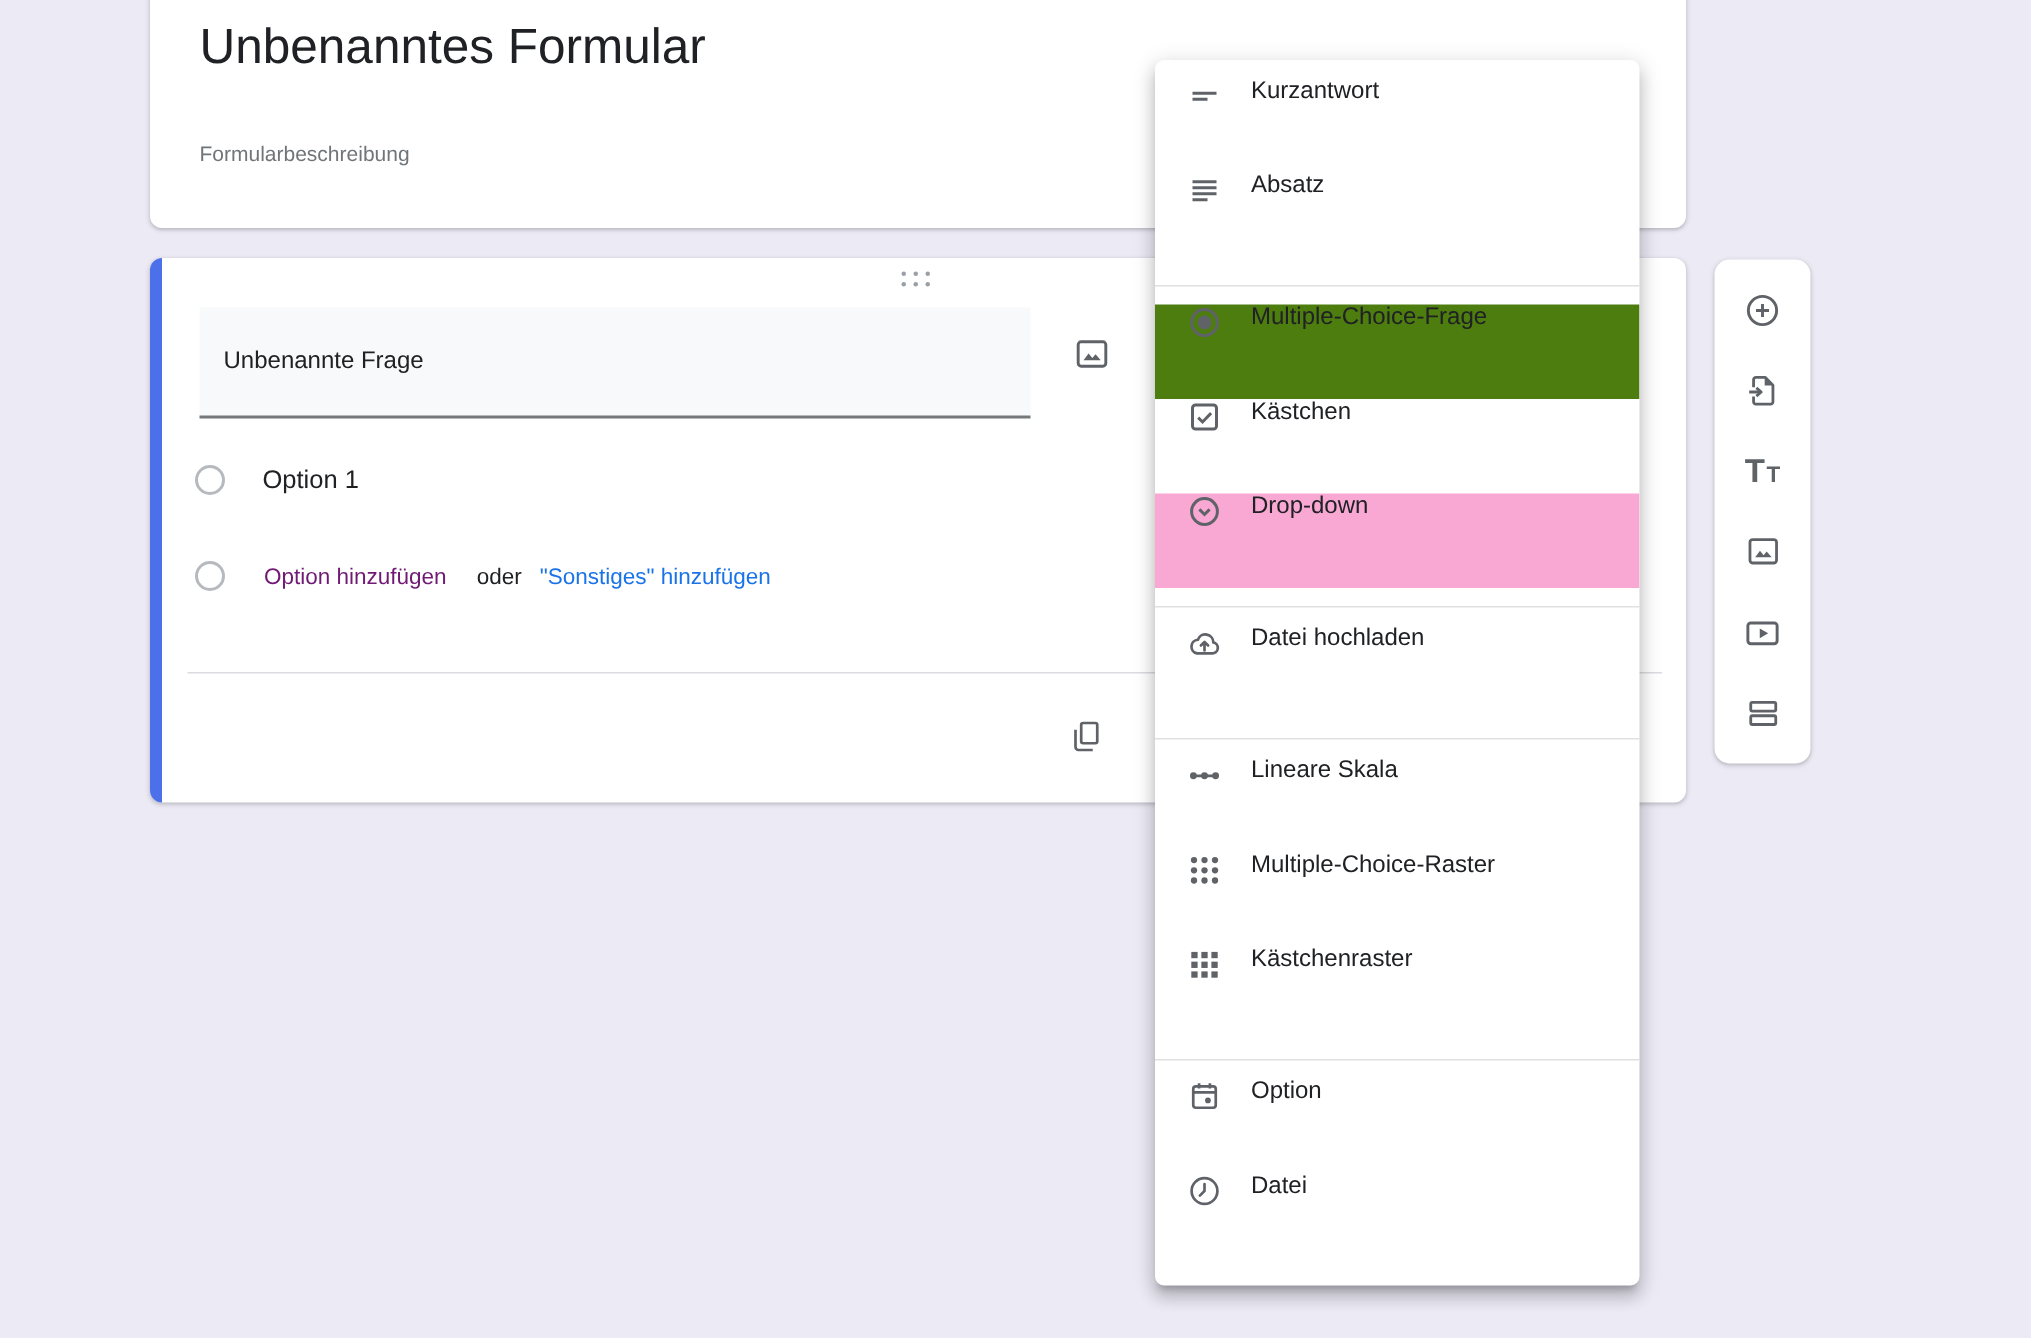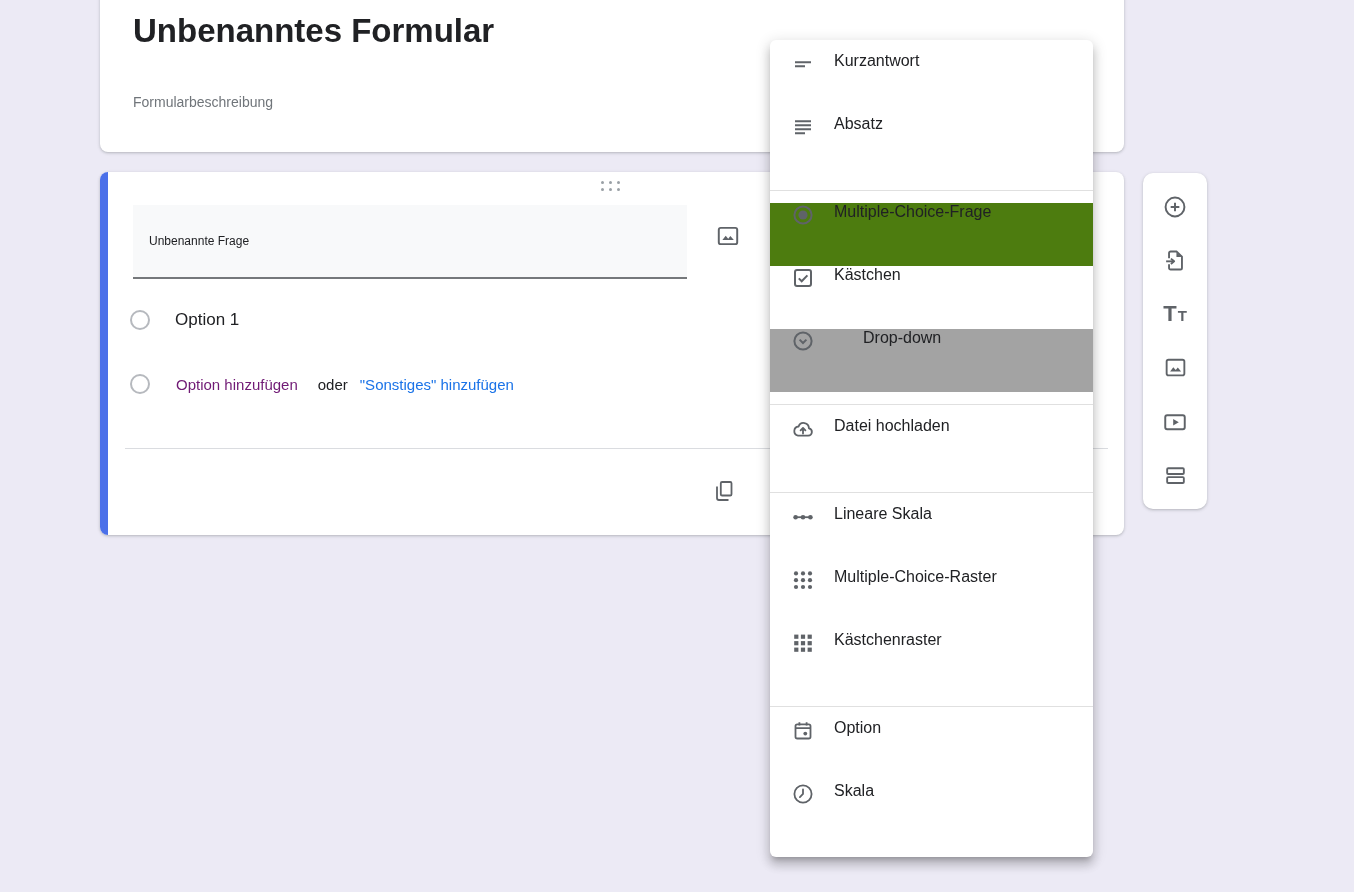--- a/index.html
+++ b/index.html
@@ -15,21 +15,21 @@
     position: absolute;
     background: #ffffff;
     border-radius: 8px;
     box-shadow: 0 1px 2px rgba(60,64,67,.18), 0 1px 3px 1px rgba(60,64,67,.1);
   }
 
   
   .header-card { left: 100px; top: -10px; width: 1024px; height: 162px; z-index: 1; }
   .form-title {
     position: absolute; left: 33px; top: 22px;
-    font-size: 33px; color: #202124; font-weight: 700; letter-spacing: 0;
+    font-size: 33px; color: #202124; font-weight: 400; letter-spacing: 0;
   }
   .form-desc {
     position: absolute; left: 33px; top: 104px;
     font-size: 14px; color: #70757a;
   }
 
   
   .question-card { left: 100px; top: 172px; width: 1024px; height: 363px; z-index: 1; }
   .accent-bar {
     position: absolute; left: 0; top: 0; bottom: 0; width: 8px;
@@ -39,21 +39,21 @@
     position: absolute; left: 501px; top: 9px;
     display: grid; grid-template-columns: repeat(3, 3px); grid-gap: 4px 5px;
     cursor: move;
   }
   .drag-handle i { width: 3px; height: 3px; border-radius: 50%; background: #9aa0a6; }
 
   .question-input {
     position: absolute; left: 33px; top: 33px; width: 554px; height: 74px;
     background: #f8f9fa; border-bottom: 2px solid #75787b;
     display: flex; align-items: center; padding-left: 16px;
-    font-size: 12px; color: #202124; cursor: text;
+    font-size: 16px; color: #202124; cursor: text;
   }
   .img-btn {
     position: absolute; left: 614px; top: 50px; width: 28px; height: 28px;
     display: flex; align-items: center; justify-content: center; cursor: pointer;
   }
 
   .option-row { position: absolute; left: 30px; display: flex; align-items: center; }
   .option-row.first { top: 138px; }
   .option-row.adder { top: 202px; }
   .radio-circle {
@@ -80,21 +80,21 @@
     box-shadow: 0 5px 5px -3px rgba(0,0,0,.2), 0 8px 10px 1px rgba(0,0,0,.14), 0 3px 14px 2px rgba(0,0,0,.12);
     overflow: hidden;
   }
   .menu-group { padding: 12px 0; }
   .menu-divider { height: 1px; background: #e0e0e0; }
   .menu-item {
     height: 63px; display: flex; padding-left: 21px;
     cursor: pointer;
   }
   .menu-item.selected { background: #4d7c0f; }
-  .menu-item.hovered  { background: #a3a3a3; gap: 29px; }
+  .menu-item.hovered  { background: #f9a8d4; }
   .menu-item .mi-icon { width: 24px; height: 24px; flex: 0 0 auto; display: flex; }
   .menu-item .mi-label { margin-left: 19px; font-size: 16px; color: #202124; }
 
   
   .side-toolbar {
     position: absolute; left: 1143px; top: 173px; width: 64px; height: 336px; z-index: 5;
     background: #fff; border-radius: 10px;
     box-shadow: 0 1px 2px rgba(60,64,67,.18), 0 1px 3px 1px rgba(60,64,67,.1);
     display: flex; flex-direction: column; align-items: center; justify-content: space-evenly;
   }
@@ -297,21 +297,21 @@
         </span>
         <span class="mi-label">Option</span>
       </div>
       <div class="menu-item">
         <span class="mi-icon">
           <svg width="24" height="24" viewBox="0 0 24 24">
             <circle cx="12" cy="12" r="8.6" fill="none" stroke="#5f6368" stroke-width="1.8"></circle>
             <path d="M12 7.4V12l-3.1 3.1" fill="none" stroke="#5f6368" stroke-width="1.8" stroke-linecap="round"></path>
           </svg>
         </span>
-        <span class="mi-label">Skala</span>
+        <span class="mi-label">Datei</span>
       </div>
     </div>
 
   </div>
 
   <div class="side-toolbar">
 
     <div class="tool-btn">
       <span>
         <svg width="26" height="26" viewBox="0 0 24 24">

